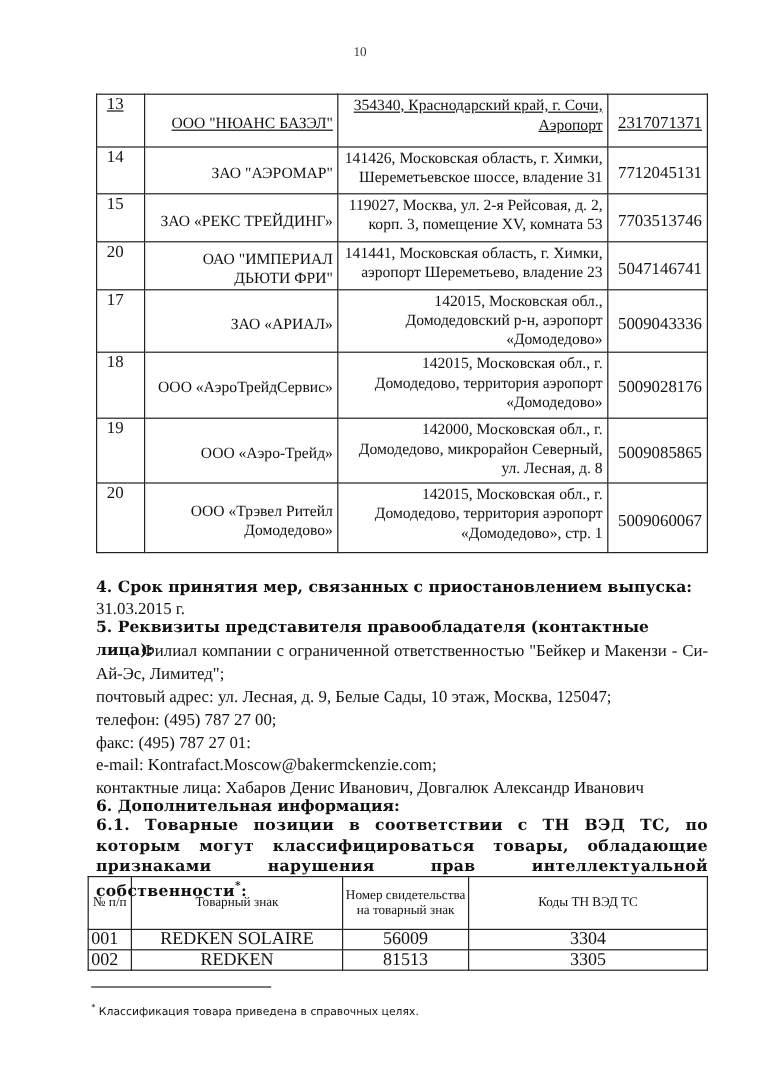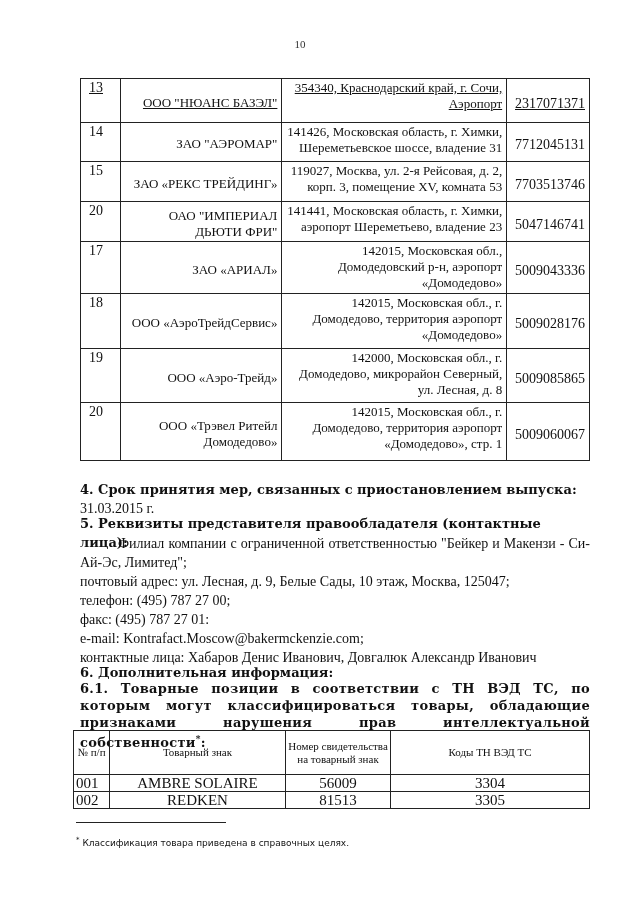--- a/index.html
+++ b/index.html
@@ -134,21 +134,21 @@
     <tr>
       <th class="h-num">№ п/п</th>
       <th class="h-mark">Товарный знак</th>
       <th class="h-cert">Номер свидетельства на товарный знак</th>
       <th class="h-codes">Коды ТН ВЭД ТС</th>
     </tr>
   </thead>
   <tbody>
     <tr>
       <td class="n">001</td>
-      <td>AMBRE SOLAIRE</td>
+      <td>REDKEN SOLAIRE</td>
       <td>56009</td>
       <td>3304</td>
     </tr>
     <tr>
       <td class="n">002</td>
       <td>REDKEN</td>
       <td>81513</td>
       <td>3305</td>
     </tr>
   </tbody>

